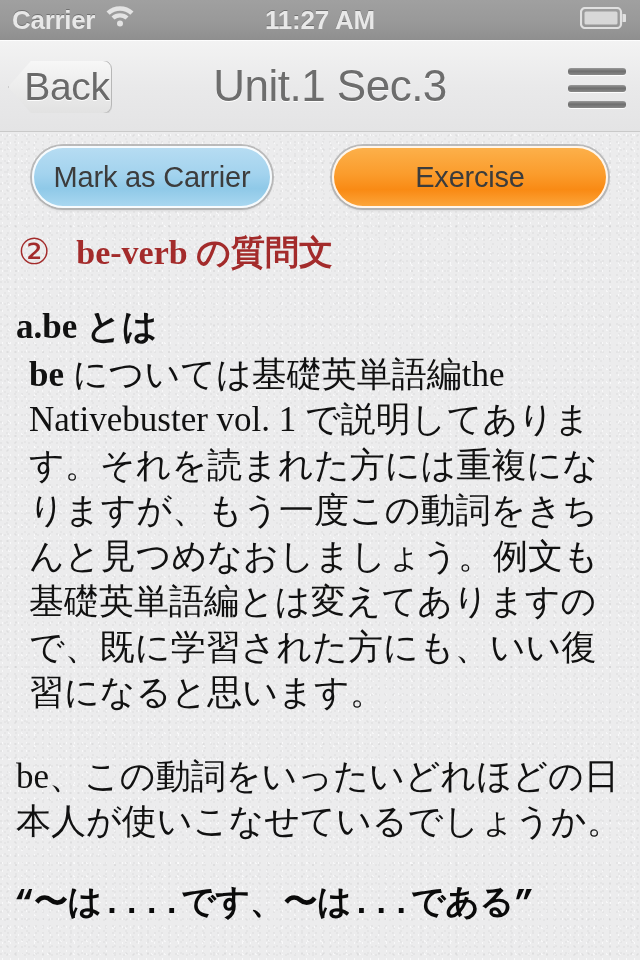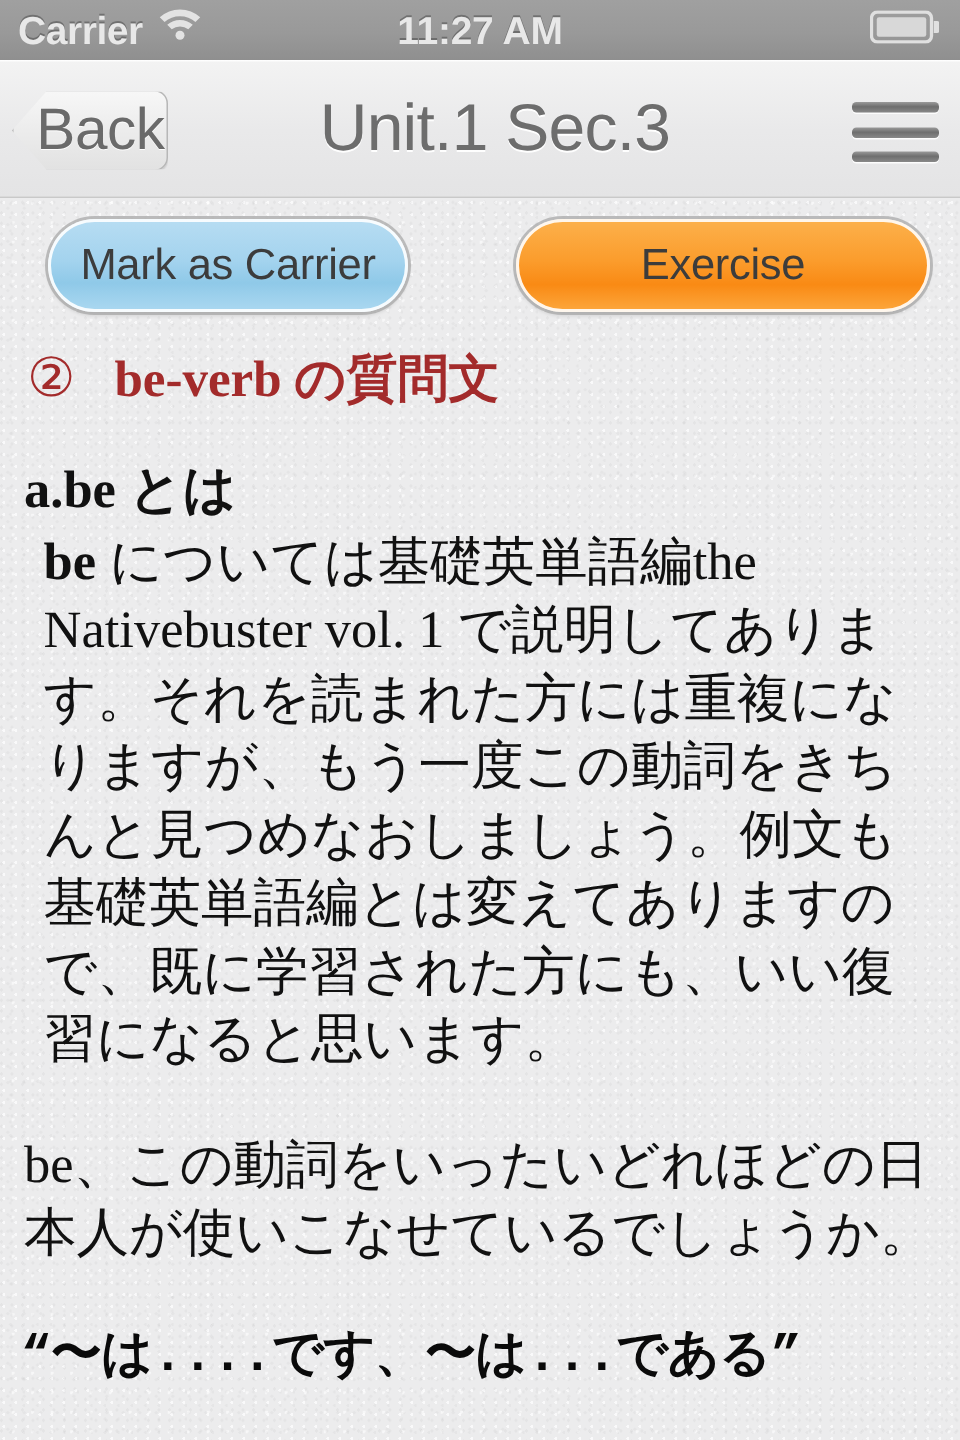--- a/index.html
+++ b/index.html
@@ -138,21 +138,21 @@
     border: 2px solid rgba(255,255,255,0.9);
     box-shadow:
       0 0 0 2px rgba(170,170,170,0.75),
       0 2px 3px rgba(0,0,0,0.16);
   }
   #mark-unread-button {
     left: 32px; width: 240px;
     background: linear-gradient(to bottom, #b6dcf2 0%, #a3d3ee 45%, #8fc9e8 70%, #a9d7f0 100%);
   }
   #exercise-button {
-    left: 344px; width: 276px;
+    left: 332px; width: 276px;
     background: linear-gradient(to bottom, #fcb04a 0%, #fb9c2c 45%, #f98a14 72%, #fca53a 100%);
   }
 
   
   #content {
     position: relative;
     padding: 8px 14px 0 14px;
   }
   #section-heading {
     display: flex;

